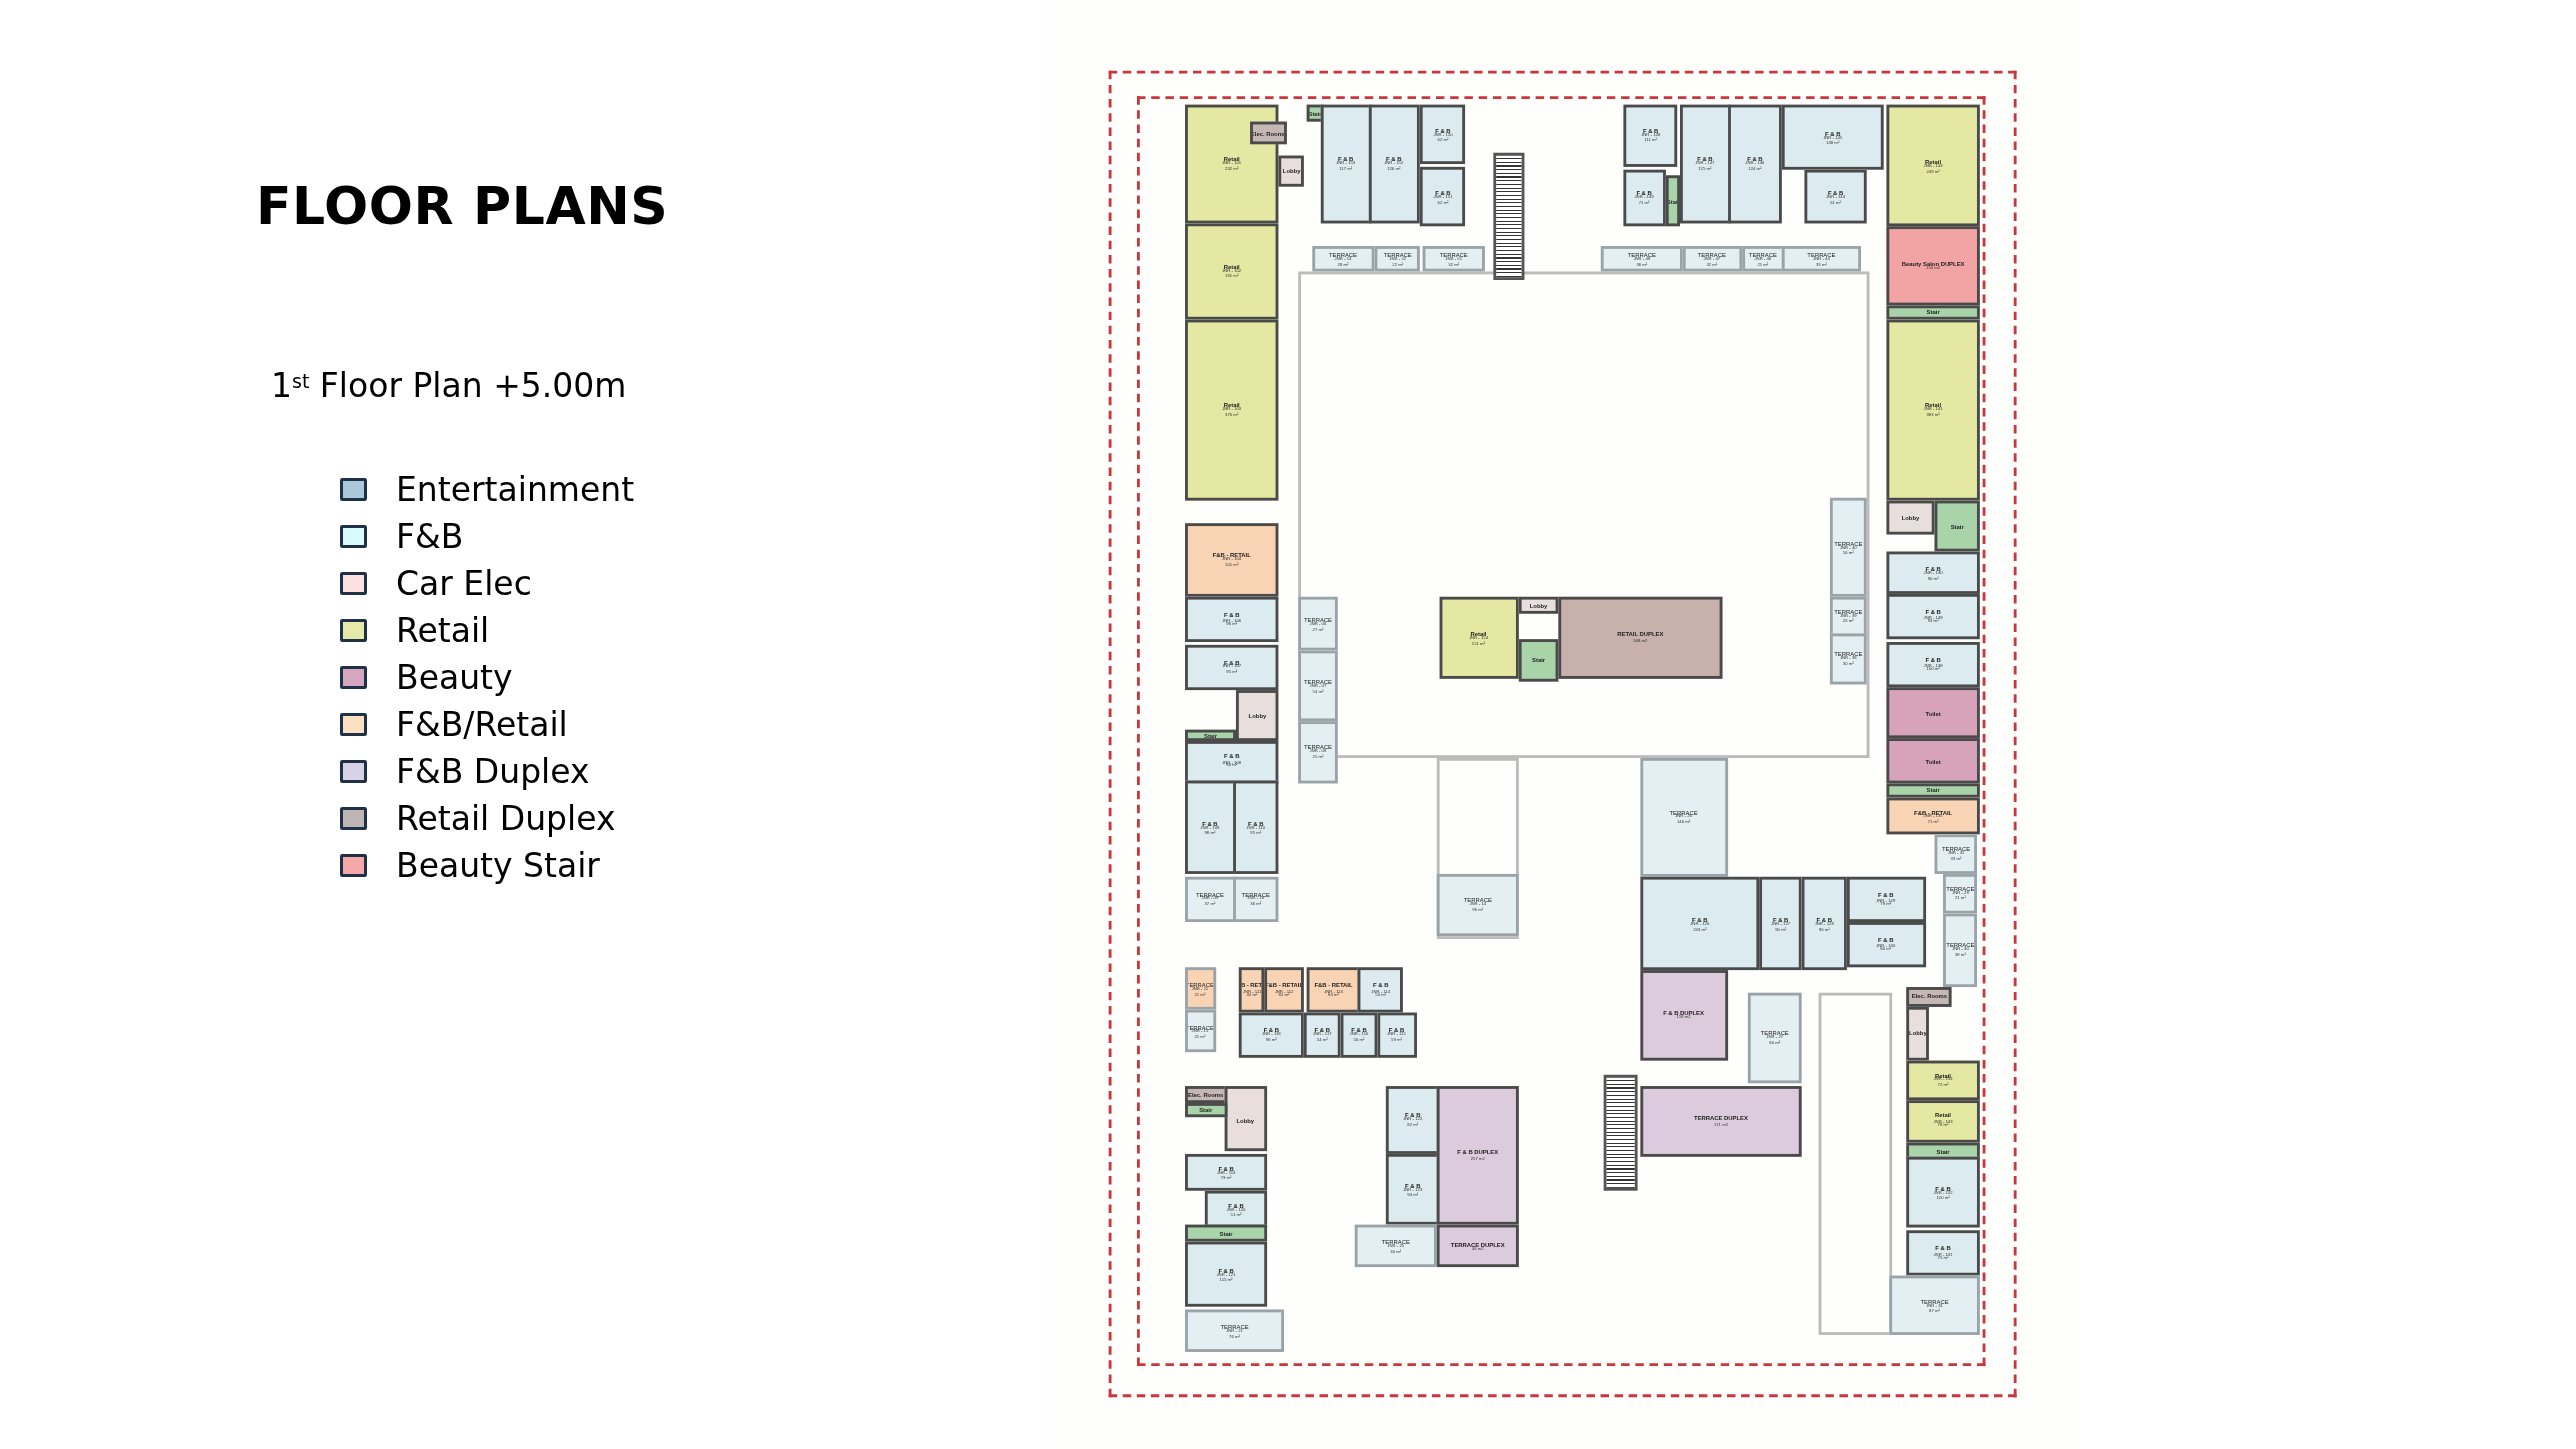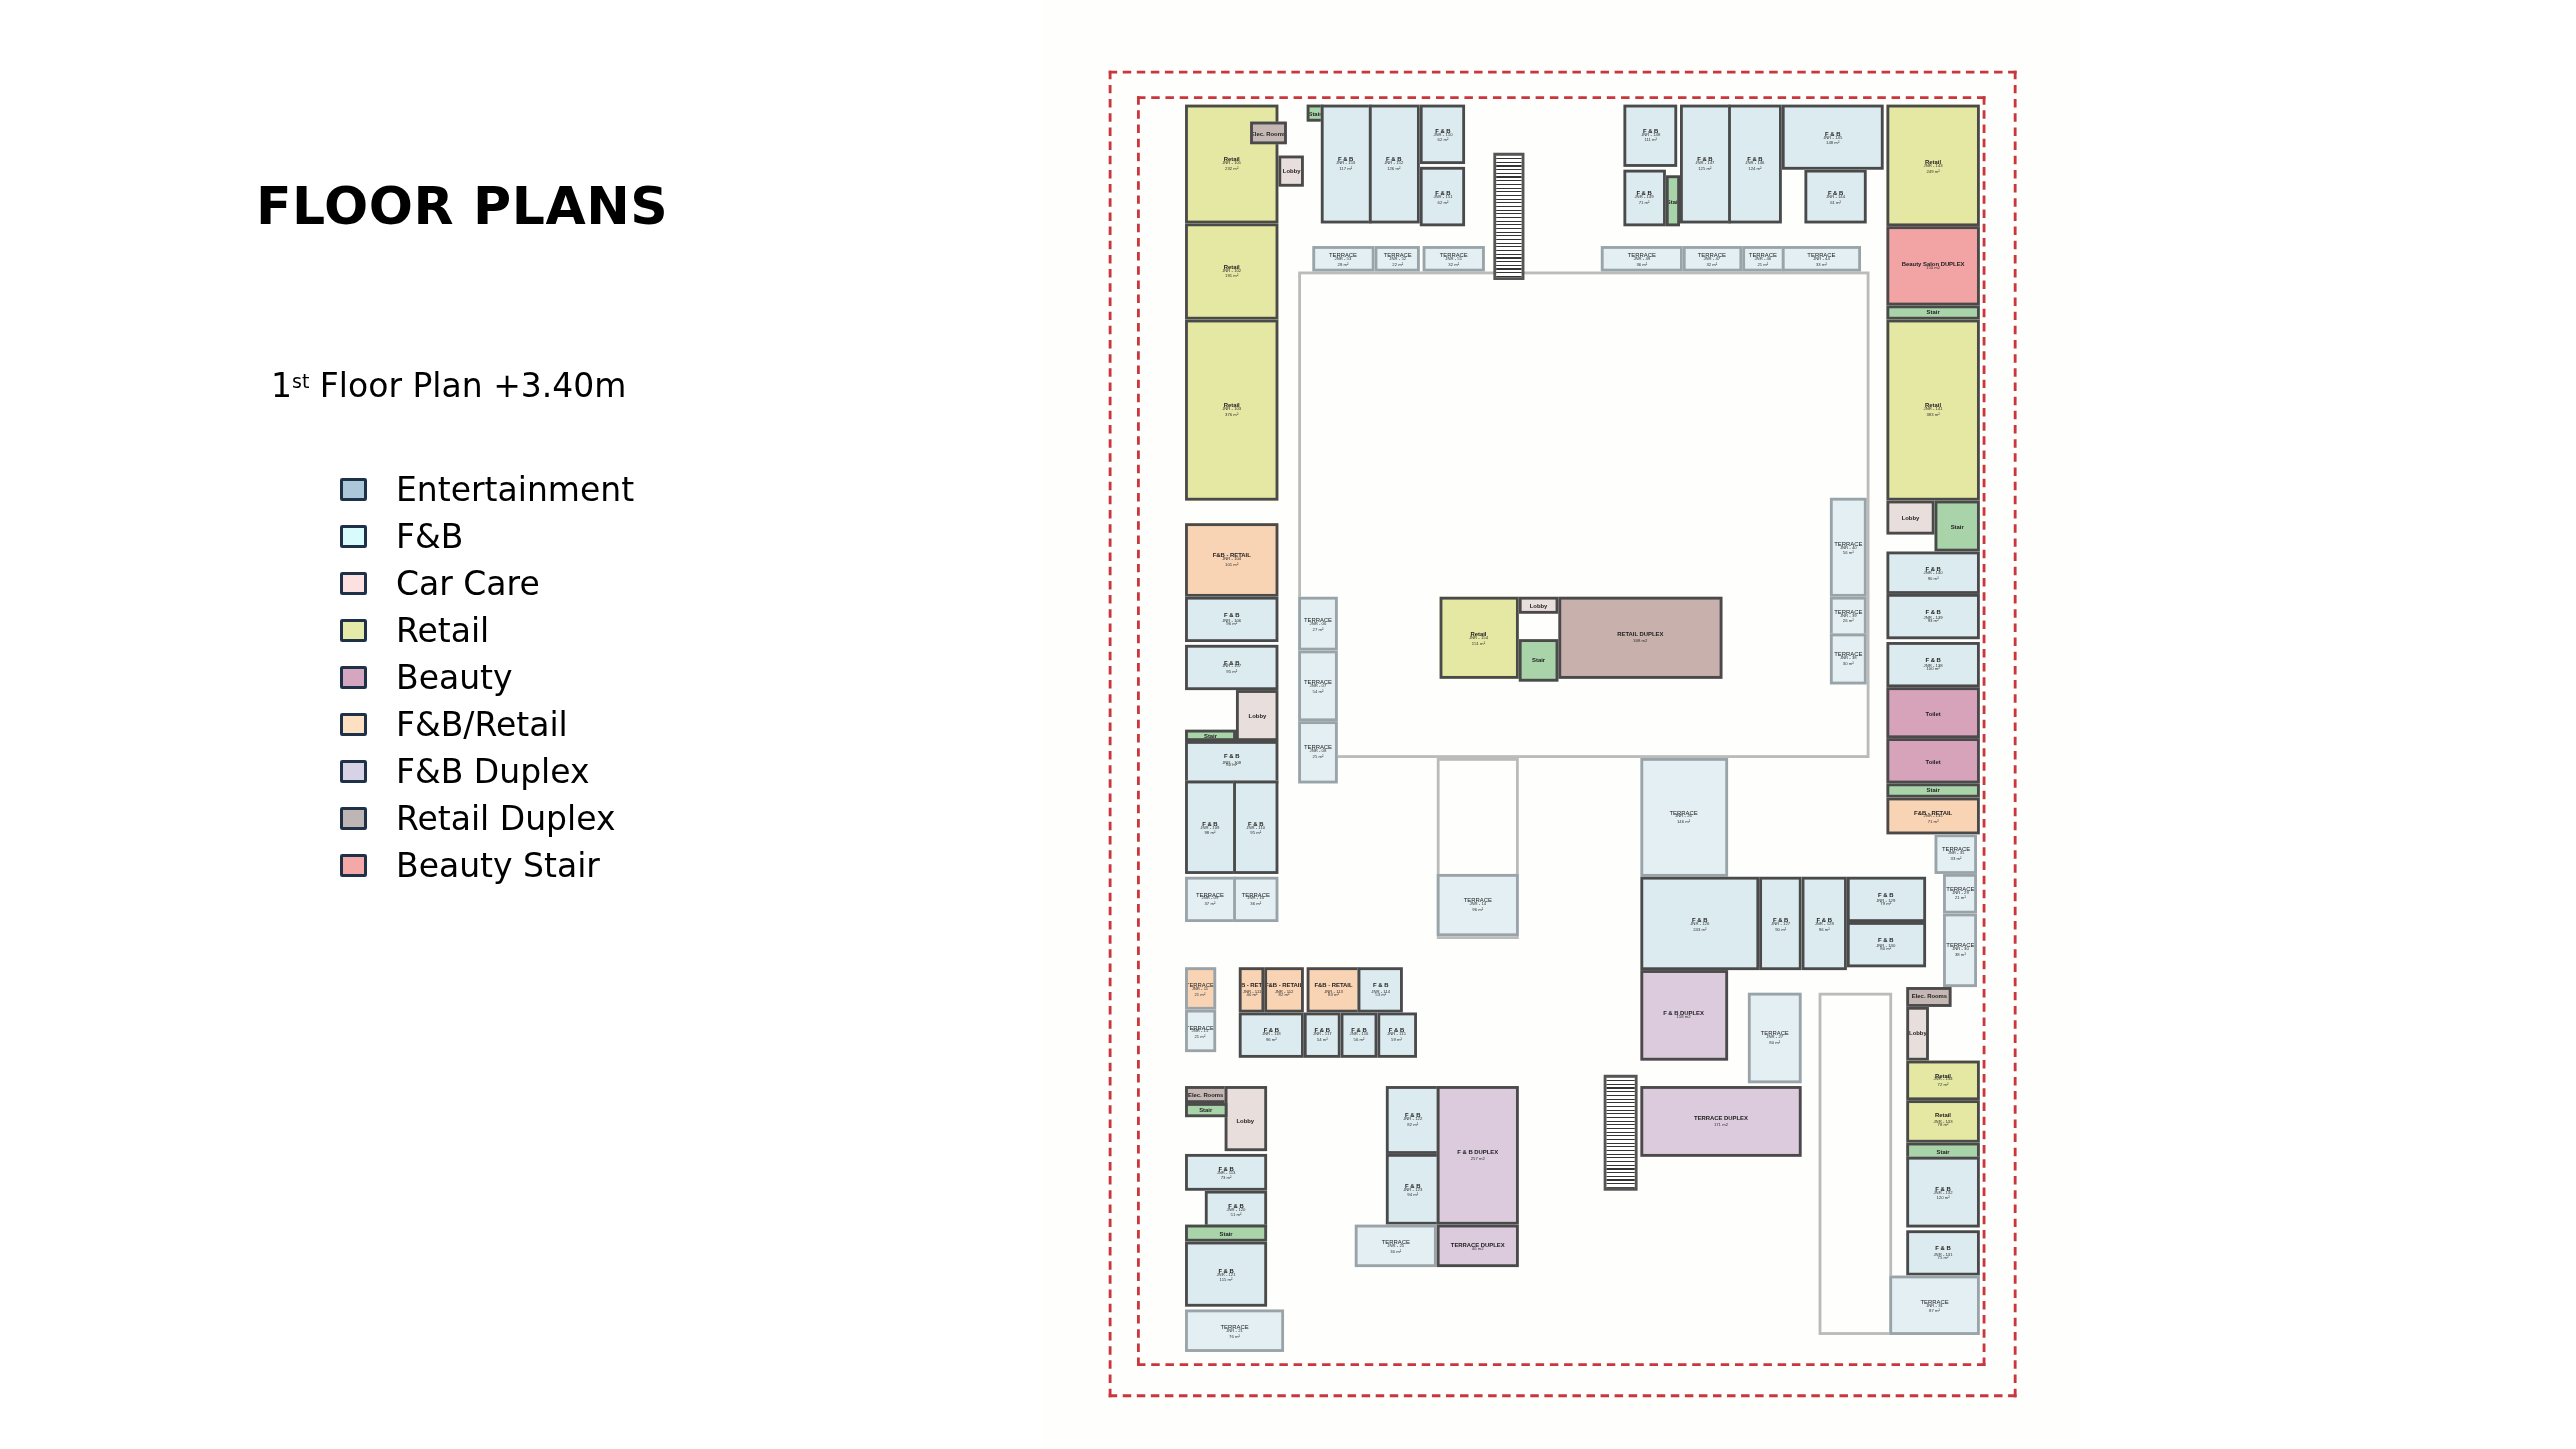--- a/index.html
+++ b/index.html
@@ -20,34 +20,34 @@
   .u-name{font-family:"Liberation Sans",sans-serif;font-weight:bold;font-size:2.1px;line-height:2.3px;color:#222;white-space:nowrap;}
   .u-code{font-family:"Liberation Sans",sans-serif;font-size:1.5px;line-height:1.8px;color:#333;white-space:nowrap;}
   .u-area{font-family:"Liberation Sans",sans-serif;font-size:1.5px;line-height:1.8px;color:#333;white-space:nowrap;}
   .escalator{position:absolute;box-sizing:border-box;border:0.4px solid #555;background:repeating-linear-gradient(180deg,#fff 0 0.9px,#333 0.9px 1.3px);}
   .atrium-line{position:absolute;border:0.3px solid #666;box-sizing:border-box;}
 </style>
 </head>
 <body>
 
 <div class="page-title">FLOOR PLANS</div>
-<div class="subtitle"><span>1</span><sup>st</sup><span> Floor Plan +3.40m</span></div>
+<div class="subtitle"><span>1</span><sup>st</sup><span> Floor Plan +5.00m</span></div>
 
 <div class="legend">
   <div class="legend-item">
       <span class="swatch" style="background: rgb(170, 200, 218);"></span>
       <span class="legend-label">Entertainment</span>
     </div>
   <div class="legend-item">
       <span class="swatch" style="background: rgb(216, 252, 252);"></span>
       <span class="legend-label">F&amp;B</span>
     </div>
   <div class="legend-item">
       <span class="swatch" style="background: rgb(253, 224, 224);"></span>
-      <span class="legend-label">Car Care</span>
+      <span class="legend-label">Car Elec</span>
     </div>
   <div class="legend-item">
       <span class="swatch" style="background: rgb(229, 234, 168);"></span>
       <span class="legend-label">Retail</span>
     </div>
   <div class="legend-item">
       <span class="swatch" style="background: rgb(212, 166, 191);"></span>
       <span class="legend-label">Beauty</span>
     </div>
   <div class="legend-item">

